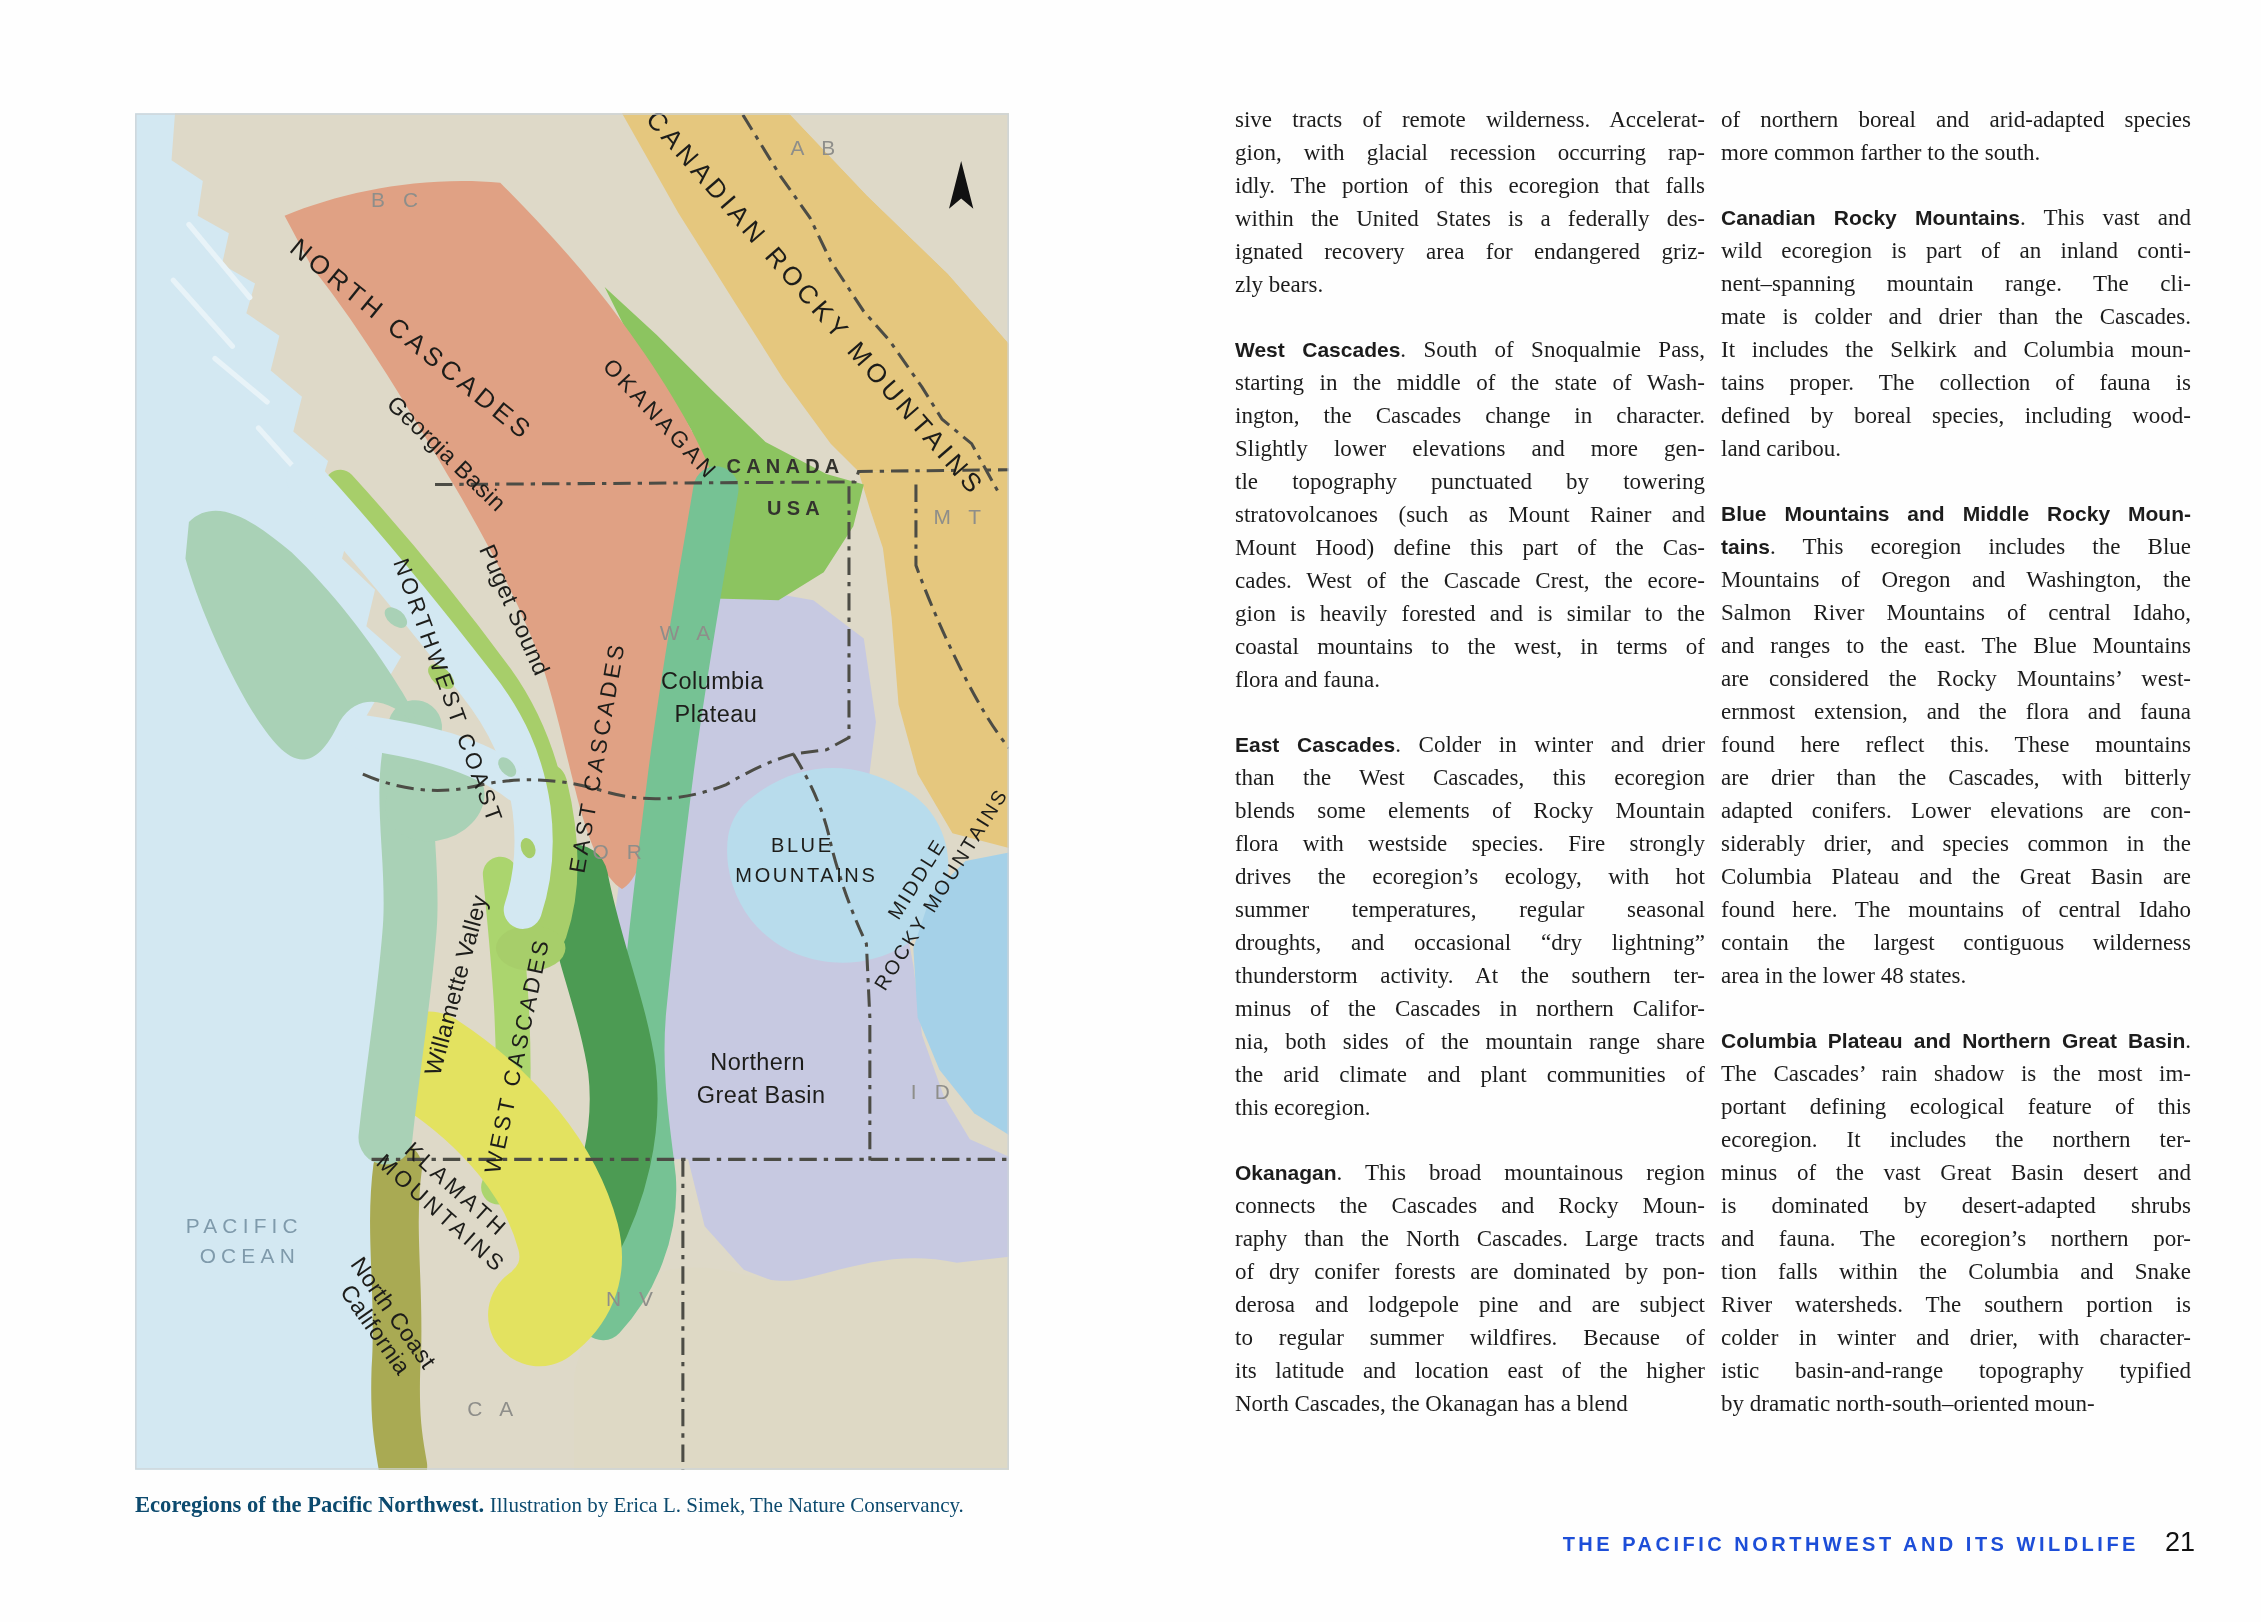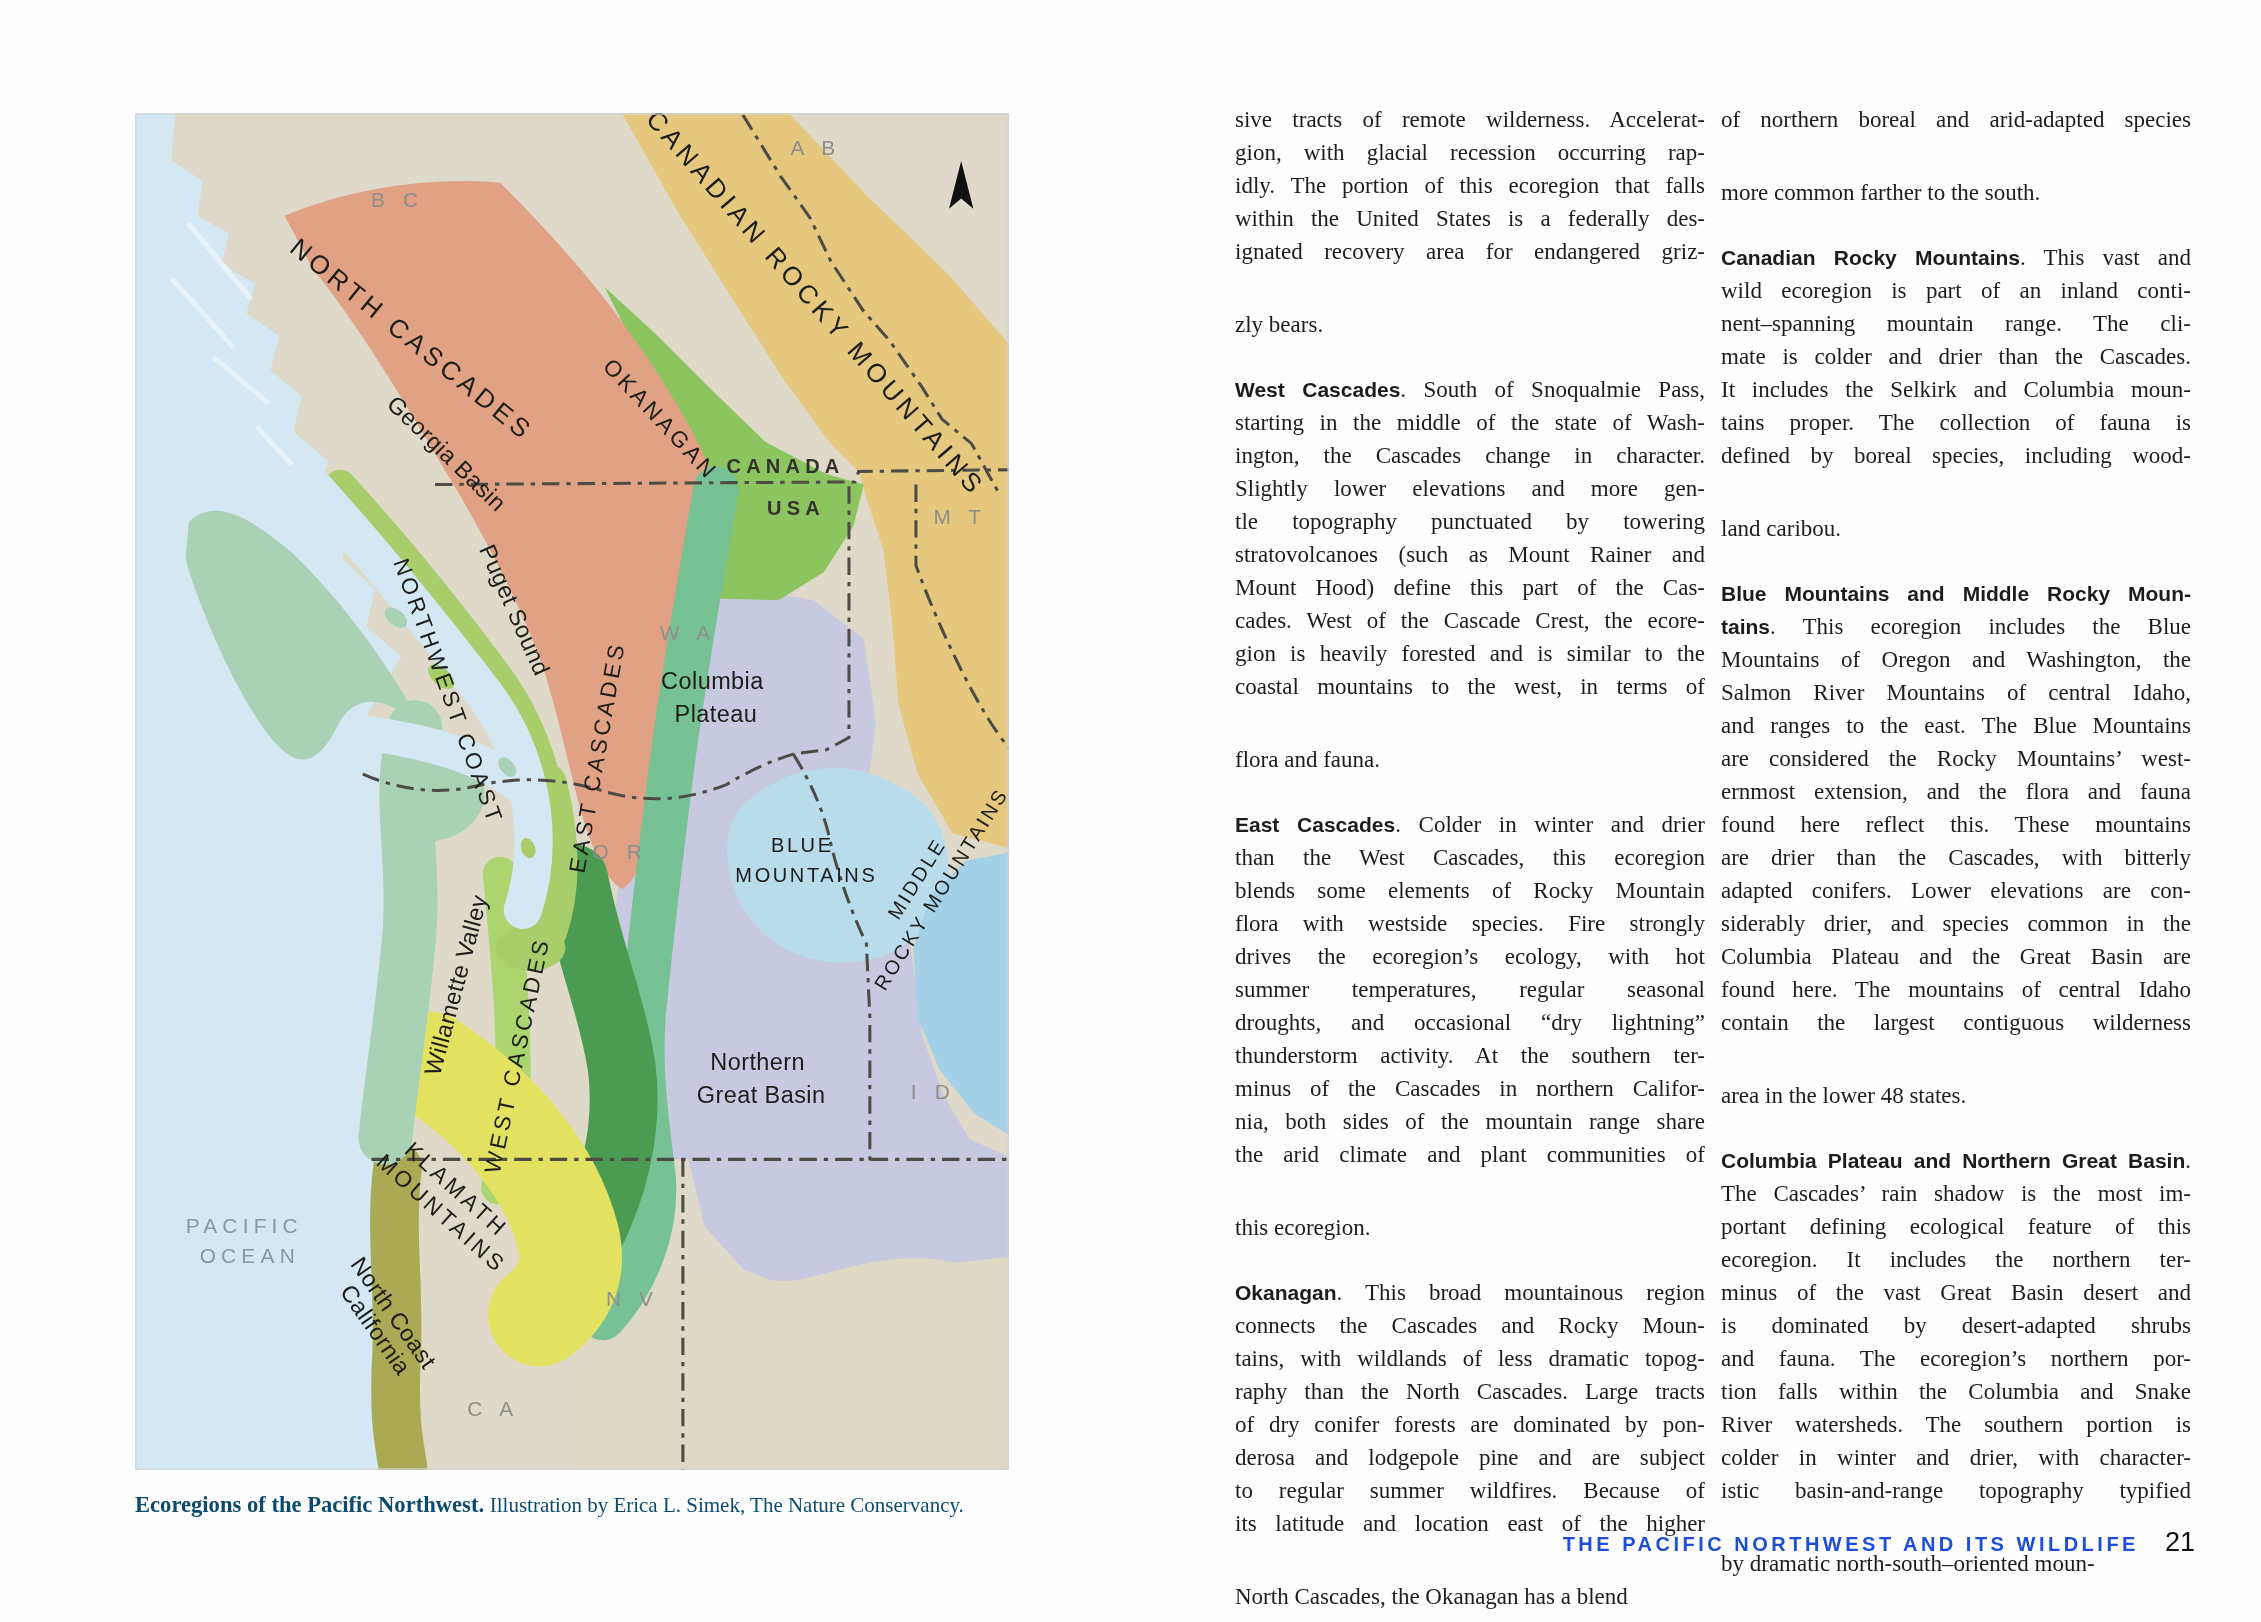--- a/index.html
+++ b/index.html
@@ -24,21 +24,21 @@
   .cu{fill:#33332e;font-size:23px;letter-spacing:6px;font-weight:700;}
   .oceanlbl{fill:#7f9aab;font-size:24px;letter-spacing:6px;}
   .north{fill:#111;font-size:28px;letter-spacing:0;font-weight:500;}
 
   
   .text-block{position:absolute;left:1235px;top:103px;width:964px;display:flex;gap:16px;}
   .col{width:470px;}
   .para + .para{margin-top:32px;}
   .line{font-size:23px;line-height:33px;color:#1c1c1c;
         text-align:justify;text-align-last:justify;white-space:nowrap;}
-  .line.last{text-align-last:left;margin-top:40px;}
+  .line.last{text-align-last:left;}
   .run-head{font-family:"Liberation Sans",sans-serif;font-weight:700;font-size:21px;}
 
   
   .footer{position:absolute;top:1527px;right:66px;display:flex;align-items:baseline;gap:26px;
           font-family:"Liberation Sans",sans-serif;}
   .running-head{font-size:20px;letter-spacing:3.5px;font-weight:600;color:#1d4ed8;}
   .pageno{font-size:27px;font-weight:400;color:#111;text-align:right;}
 </style>
 </head>
 <body>
@@ -226,21 +226,20 @@
           <div class="line"><span>droughts, and occasional “dry lightning”</span></div>
           <div class="line"><span>thunderstorm activity. At the southern ter-</span></div>
           <div class="line"><span>minus of the Cascades in northern Califor-</span></div>
           <div class="line"><span>nia, both sides of the mountain range share</span></div>
           <div class="line"><span>the arid climate and plant communities of</span></div>
           <div class="line last"><span>this ecoregion.</span></div>
         </div>
         <div class="para">
           <div class="line"><span class="run-head">Okanagan</span><span>. This broad mountainous region</span></div>
           <div class="line"><span>connects the Cascades and Rocky Moun-</span></div>
-          <div class="line"><span>tains, with wildlands of less dramatic topog-</span></div>
           <div class="line"><span>raphy than the North Cascades. Large tracts</span></div>
           <div class="line"><span>of dry conifer forests are dominated by pon-</span></div>
           <div class="line"><span>derosa and lodgepole pine and are subject</span></div>
           <div class="line"><span>to regular summer wildfires. Because of</span></div>
           <div class="line"><span>its latitude and location east of the higher</span></div>
           <div class="line last"><span>North Cascades, the Okanagan has a blend</span></div>
         </div>
       </div>
     <div class="col">
         <div class="para">

